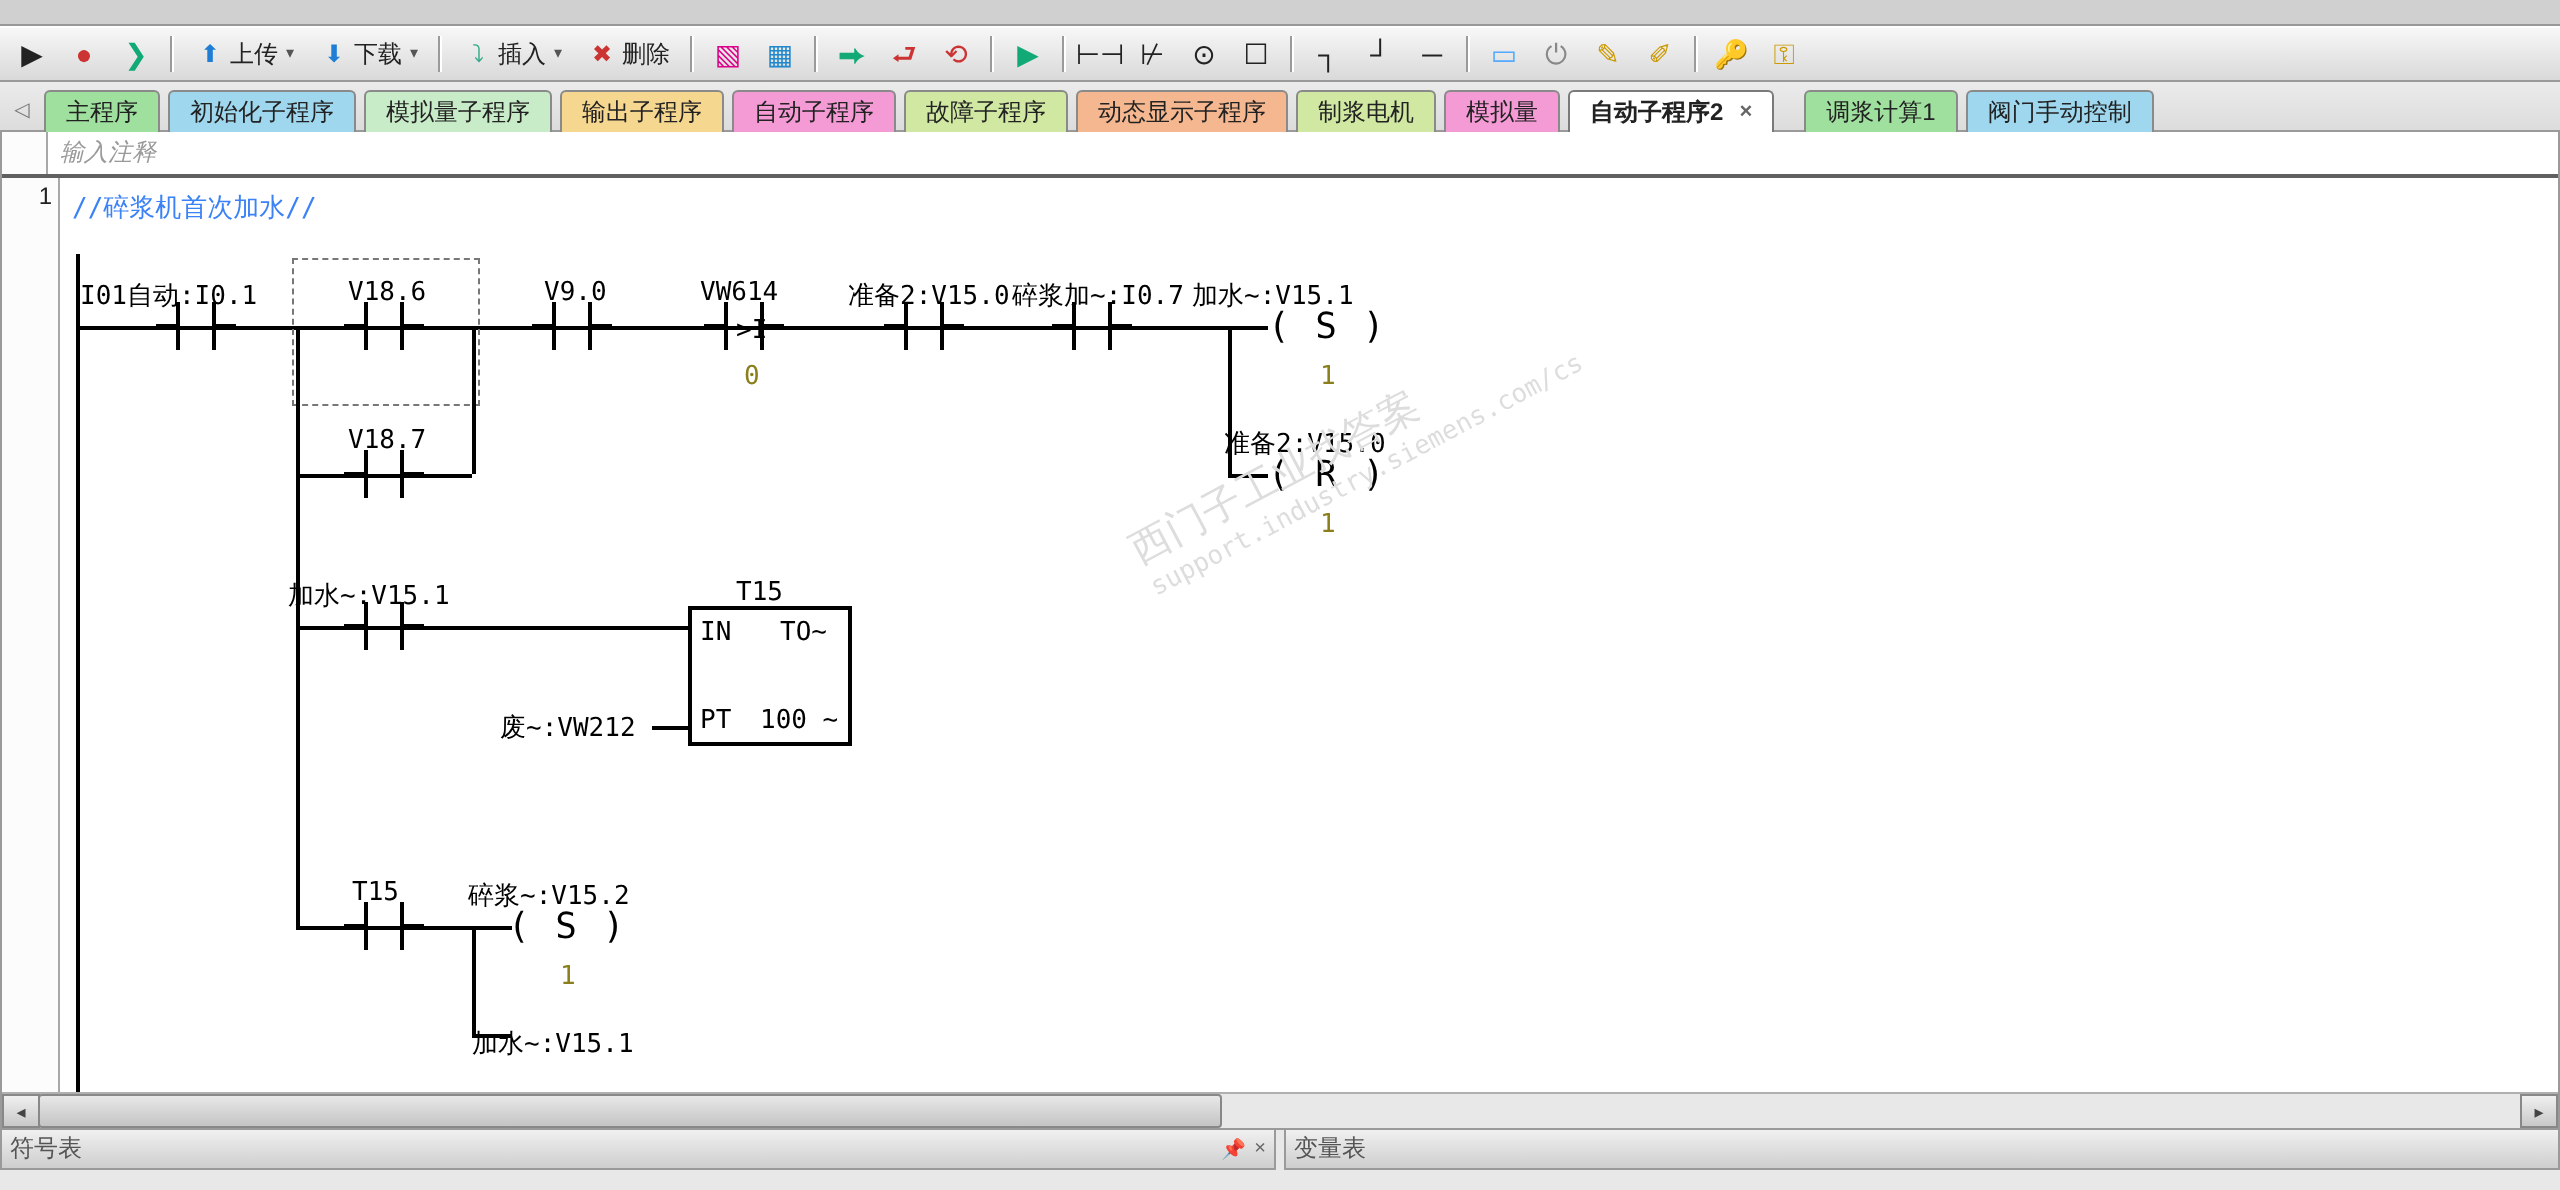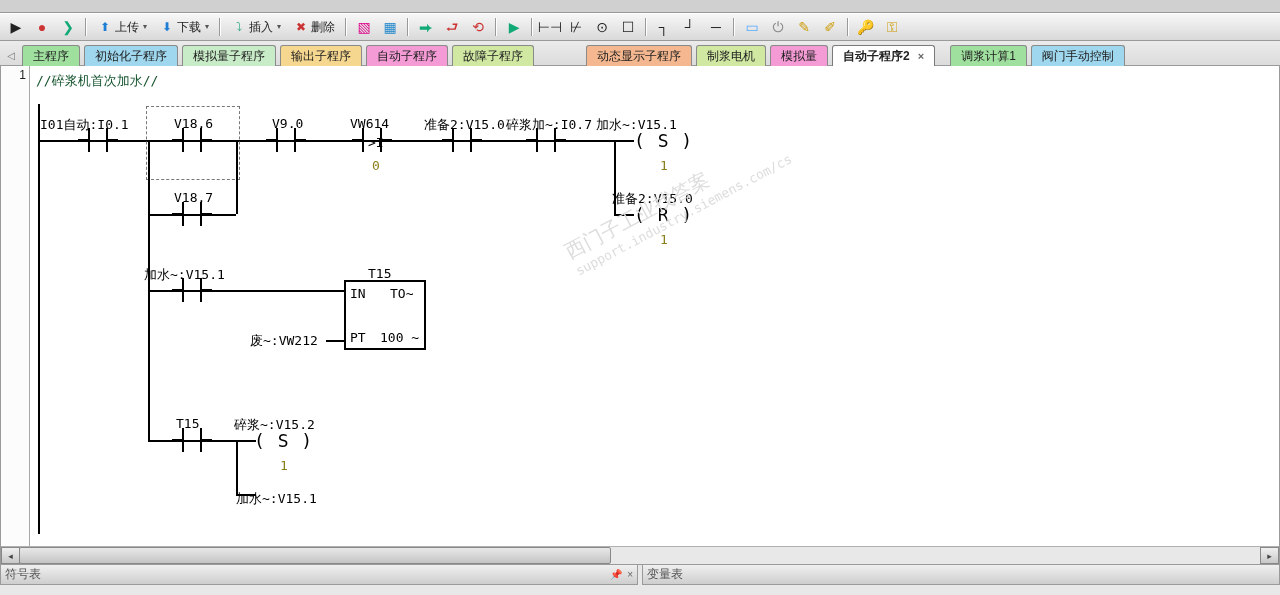--- a/index.html
+++ b/index.html
@@ -24,21 +24,21 @@
   .editor-wrap{height:498px;display:flex;flex-direction:column;background:#fff;border-left:1px solid #9a9a9a;border-right:1px solid #9a9a9a}
   .row-top{display:flex;border-bottom:2px solid #606060}
   .gutter{width:22px;text-align:center;border-right:1px solid #a8a8a8;background:#fcfcfc;color:#444}
   .comment-cell{flex:1;padding:2px 6px;color:#9a9a9a;font-style:italic}
   .gutter-body{width:22px;text-align:right;padding:2px 3px;border-right:1px solid #a8a8a8;background:#fcfcfc;color:#222}
   .row-body{flex:1;display:flex;overflow:hidden}
   .lad-area{flex:1;position:relative;background:#fff}
 
   
   .lad{position:relative;margin-left:6px;margin-top:6px;font-family:"SimSun","Consolas",monospace;font-size:13px;color:#000}
-  .net-title{color:#14532d}
+  .net-title{color:#3b82f6}
   .net-comment{color:#11639c}
   .rail{position:absolute;left:2px;top:32px;width:0;border-left:2px solid #000;height:430px}
   .wire-h{position:absolute;height:0;border-top:2px solid #000}
   .wire-v{position:absolute;width:0;border-left:2px solid #000}
   .el-label{position:absolute;white-space:nowrap;text-align:center}
   .el-param{position:absolute;color:#8a7f1a;white-space:nowrap}
   .el-op{position:absolute;font-family:"Consolas",monospace;white-space:nowrap}
   .contact{position:absolute;width:40px;height:24px}
   .contact::before,.contact::after{content:"";position:absolute;top:0;bottom:0;width:0;border-left:2px solid #000}
   .contact::before{left:10px}
@@ -177,21 +177,21 @@
       </div>
       <div class="tab" style="background: rgb(246, 215, 143);">
         <span>输出子程序</span>
       </div>
       <div class="tab" style="background: rgb(244, 154, 213);">
         <span>自动子程序</span>
       </div>
       <div class="tab" style="background: rgb(208, 232, 162);">
         <span>故障子程序</span>
       </div>
-      <div class="tab" style="background: rgb(244, 183, 143); margin-left: 48px;">
+      <div class="tab" style="background: rgb(244, 183, 143);">
         <span>动态显示子程序</span>
       </div>
       <div class="tab" style="background: rgb(208, 232, 162);">
         <span>制浆电机</span>
       </div>
       <div class="tab" style="background: rgb(244, 154, 213);">
         <span>模拟量</span>
       </div>
       <div class="tab active" style="background: rgb(255, 255, 255);">
         <span>自动子程序2</span>
@@ -200,20 +200,24 @@
       <div class="tab" style="background: rgb(159, 224, 159); margin-left: 11px;">
         <span>调浆计算1</span>
       </div>
       <div class="tab" style="background: rgb(158, 215, 238);">
         <span>阀门手动控制</span>
       </div>
     </div>
 </div>
 
 <div class="editor-wrap">
+  <div class="row-top">
+    <div class="gutter">&nbsp;</div>
+    <div class="comment-cell">输入注释</div>
+  </div>
   <div class="row-body">
     <div class="gutter-body">1</div>
     <div class="lad-area">
       <div class="lad">
         <div class="net-title">//碎浆机首次加水//</div>
 
         <div class="rail"></div>
 
         <div class="wire-h" style="left:2px;top:68px;width:595px"></div>
 

